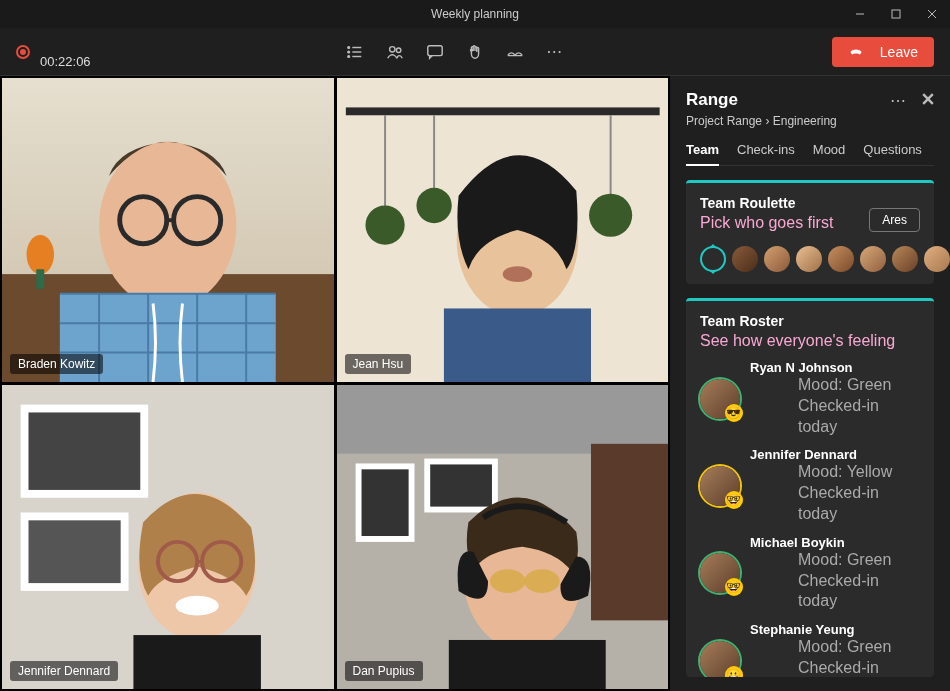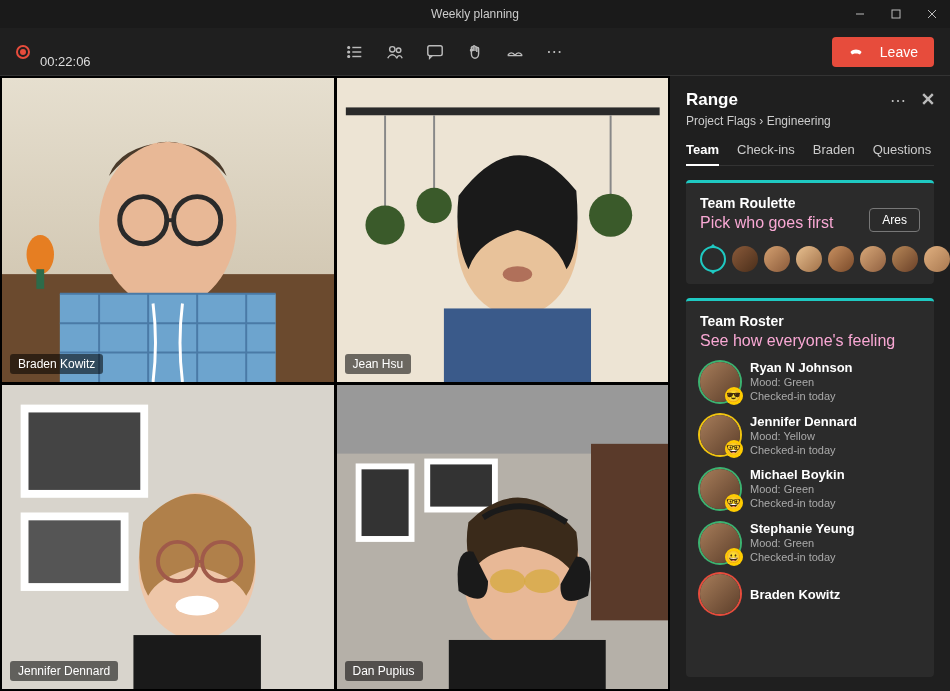--- a/index.html
+++ b/index.html
@@ -44,21 +44,21 @@
   .spinner-indicator::after { bottom:-8px; border-top-color:#1fc9c2; }
   .mini-avatar { width:26px; height:26px; border-radius:50%; background:linear-gradient(135deg,#b08968,#6b4f3b); flex-shrink:0; }
   .roster-list { display:flex; flex-direction:column; gap:10px; margin-top:10px; }
   .roster-item { display:flex; gap:10px; align-items:center; }
   .roster-avatar { width:40px; height:40px; border-radius:50%; background:linear-gradient(135deg,#a77d5a,#5c3e2a); position:relative; flex-shrink:0; }
   .ring-green { box-shadow:0 0 0 2px #3cb371; }
   .ring-yellow { box-shadow:0 0 0 2px #f1c40f; }
   .ring-red { box-shadow:0 0 0 2px #e74c3c; }
   .mood-emoji { position:absolute; bottom:-3px; right:-3px; width:18px; height:18px; border-radius:50%; background:#ffcc00; font-size:12px; display:flex; align-items:center; justify-content:center; }
   .roster-name { font-size:13px; font-weight:600; }
-  .roster-meta { font-size:11px; color:#aaa; line-height:1.3; }
+  .roster-meta { font-size:16px; color:#aaa; line-height:1.3;margin-left:48px; }
   .more-dots { letter-spacing:2px; }
 </style>
 </head>
 <body>
 
 <div class="titlebar">
   <span>Weekly planning</span>
   <div class="win-controls">
     <div class="win-btn">
         <svg viewBox="0 0 10 10">
@@ -218,26 +218,26 @@
     <div class="panel-header">
       <div class="panel-title">Range</div>
       <div class="panel-header-icons">
         <span class="more-dots">⋯</span>
         <span><svg viewBox="0 0 10 10">
               <line x1="1" y1="1" x2="9" y2="9"></line>
               <line x1="9" y1="1" x2="1" y2="9"></line>
             </svg></span>
       </div>
     </div>
-    <div class="breadcrumb">Project Flags › Engineering</div>
+    <div class="breadcrumb">Project Range › Engineering</div>
 
     <div class="tabs">
       <div class="tab active">Team</div>
       <div class="tab">Check-ins</div>
-      <div class="tab">Braden</div>
+      <div class="tab">Mood</div>
       <div class="tab">Questions</div>
     </div>
 
     <div class="card">
       <div class="card-head">
         <div>
           <div class="card-title">Team Roulette</div>
           <div class="card-sub">Pick who goes first</div>
         </div>
         <button class="spin-btn">Ares</button>

